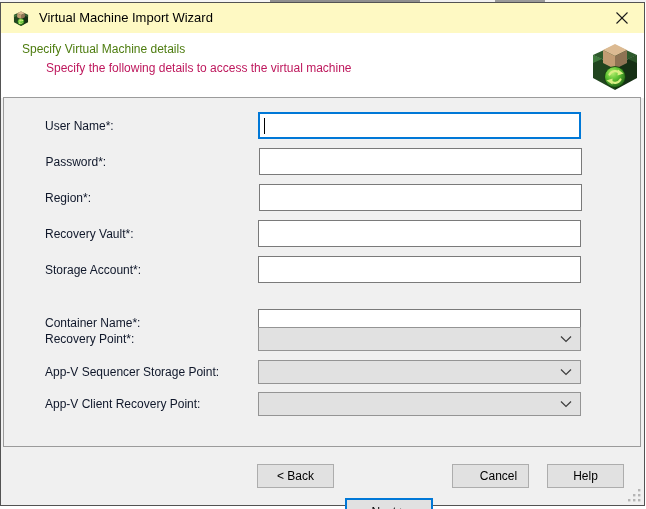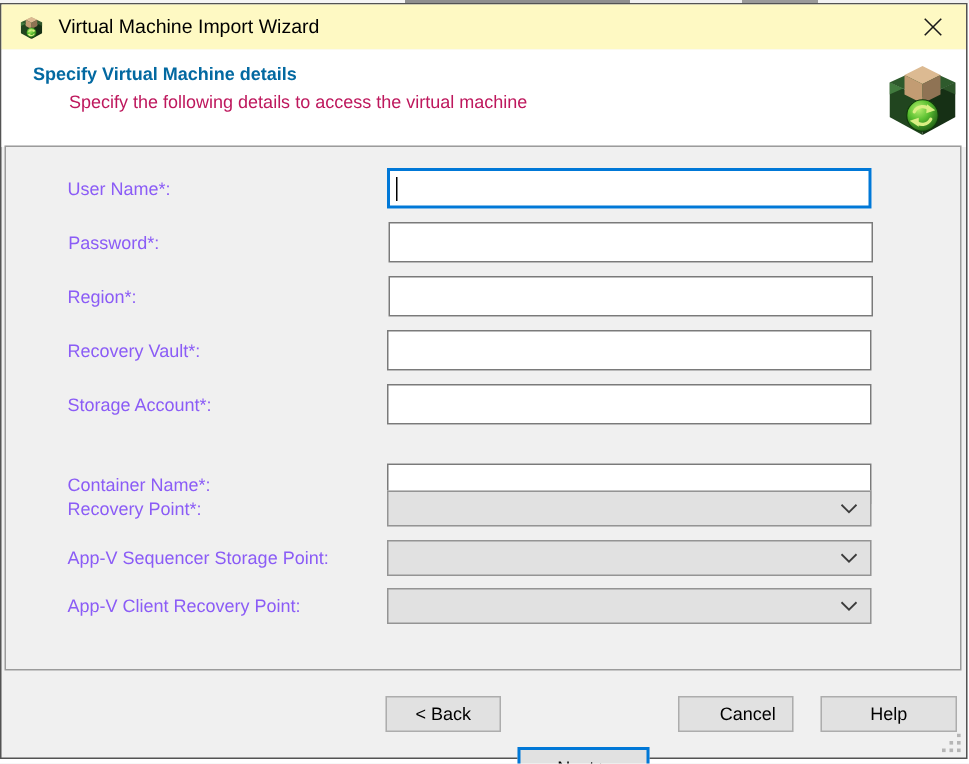--- a/index.html
+++ b/index.html
@@ -12,46 +12,46 @@
   .dialog { position:absolute; top:2px; left:0; width:645px; height:504px;
     border:1px solid #535353; background:#f0f0f0; }
 
   .titlebar { position:absolute; top:0; left:0; right:0; height:30px; background:#fef9c3; }
   .app-icon { position:absolute; left:12px; top:7px; width:16px; height:16px; }
   .title-text { position:absolute; left:38px; top:7px; font-size:13px; color:#000; white-space:nowrap; }
   .close-btn { position:absolute; top:0; right:0; width:44px; height:30px;
     display:flex; align-items:center; justify-content:center; background:transparent; border:none; cursor:pointer; }
 
   .header { position:absolute; top:30px; left:0; right:0; height:65px; background:#ffffff; }
-  .header-title { position:absolute; left:21px; top:9px; font-size:12px; font-weight:bold; color:#0369a1; }
+  .header-title { position:absolute; left:21px; top:9px; font-size:12px; font-weight:normal; color:#4d7c0f; }
   .header-subtitle { position:absolute; left:45px; top:28px; font-size:12px; color:#be185d; }
   .big-icon { position:absolute; right:7px; top:7px; width:44px; height:50px; }
 
   .panel { position:absolute; top:94px; left:2px; width:638px; height:350px;
     border:1px solid #9b9b9b; background:#f0f0f0; }
 
   .row { position:absolute; left:44px; width:537px; display:flex; align-items:center; }
-  .flabel { width:213px; font-size:12px; color:#8b5cf6; white-space:nowrap; }
+  .flabel { width:213px; font-size:12px; color:#0f172a; white-space:nowrap; }
   .tinput { flex:none; width:323px; height:27px; border:1px solid #7a7a7a; background:#fff;
     font-family:"Liberation Sans", sans-serif; font-size:12px; padding:0 5px; outline:none; }
   .tinput.focused { border:2px solid #0078d7; }
   .combo { flex:none; width:323px; height:24px; border:1px solid #949494; background:#e1e1e1;
     display:flex; align-items:center; color:#5a5a5a; font-size:12px; padding:0 8px 0 6px; }
   .combo-value { flex:1; }
   .chev { display:flex; align-items:center; }
   .caret { position:absolute; left:263px; top:115px; width:1px; height:16px; background:#000; }
 
   .btn { position:absolute; top:461px; height:24px; background:#e1e1e1; border:1px solid #adadad;
     font-family:"Liberation Sans", sans-serif; font-size:12px; color:#000;
     display:flex; align-items:center; justify-content:center; cursor:pointer; }
   .btn.default { top:459px; height:28px; border:2px solid #0078d7; }
   #btn-back { left:256px; width:77px; }
   #btn-next { left:344px; width:88px;margin-top:36px; }
   #btn-cancel { left:451px; width:77px;padding-left:16px; }
-  #btn-help { left:546px; width:91px; }
+  #btn-help { left:546px; width:77px; }
 
   .resize-grip { position:absolute; right:3px; bottom:3px; width:13px; height:13px; }
 </style>
 </head>
 <body>
 
 <svg width="0" height="0" style="position:absolute">
   <defs>
     <radialGradient id="orbGrad" cx="38%" cy="30%" r="75%">
       <stop offset="0%" stop-color="#b8ef6e"></stop>

